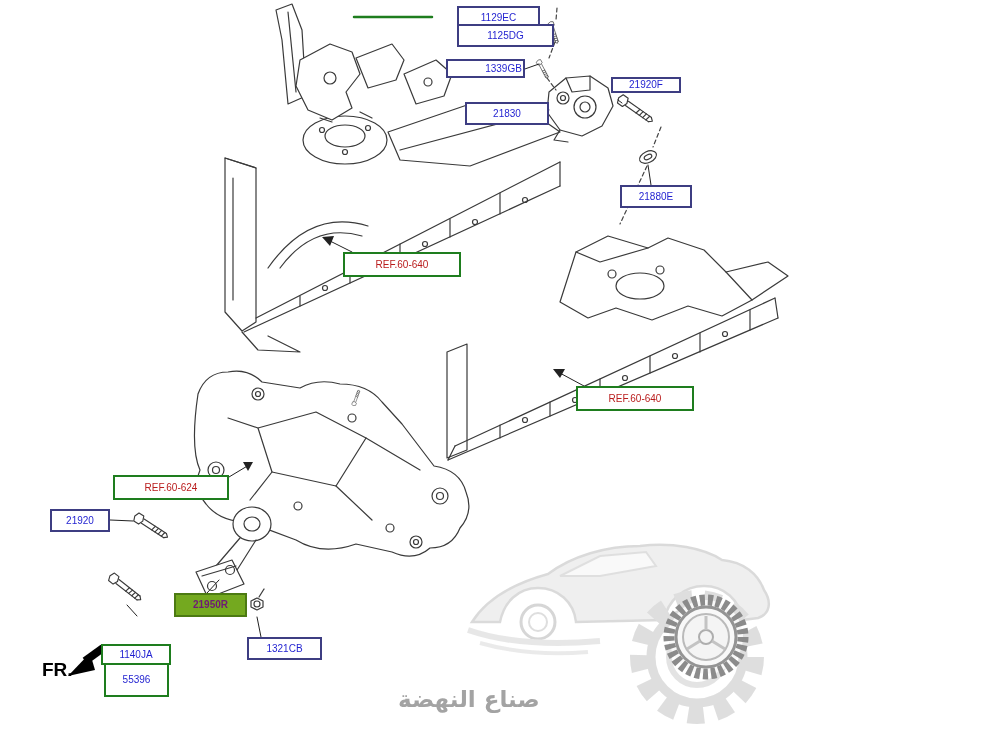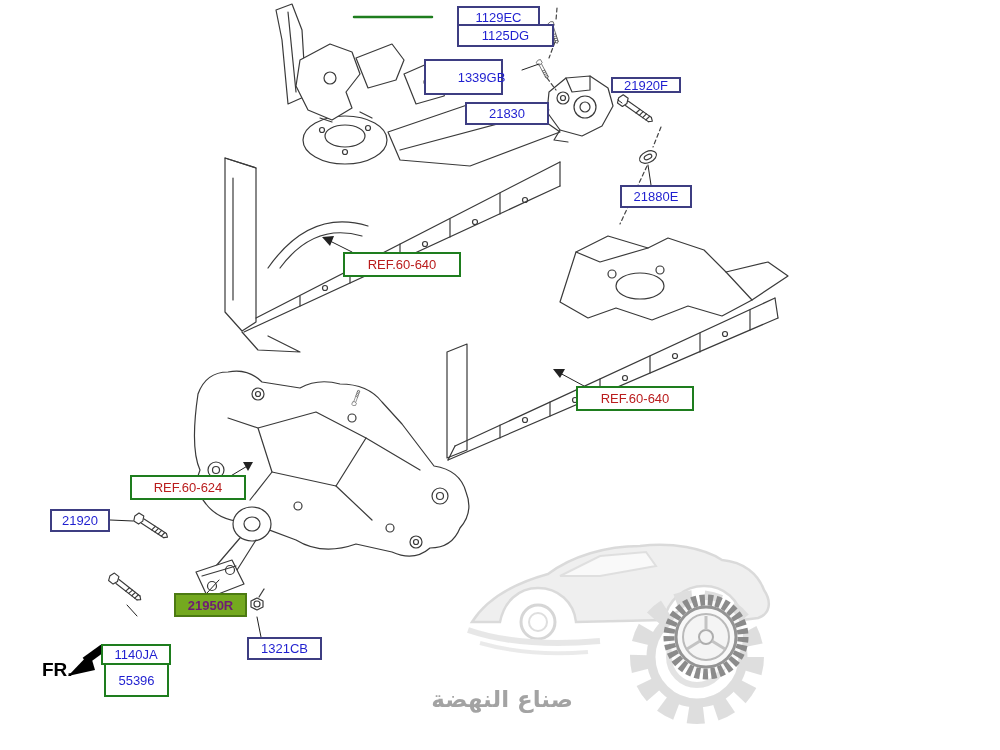--- a/index.html
+++ b/index.html
@@ -1,26 +1,26 @@
 <!DOCTYPE html>
 <html><head>
 <meta charset="utf-8">
 <style>
   html,body{margin:0;padding:0;background:#fff;}
   .stage{position:relative;width:1000px;height:750px;background:#ffffff;overflow:hidden;
          font-family:"Liberation Sans",sans-serif;}
   svg.art{position:absolute;left:0;top:0;width:1000px;height:750px;}
   .lbl{position:absolute;box-sizing:border-box;display:flex;align-items:center;justify-content:center;
-       background:#fff;font-size:13px;line-height:1;cursor:pointer;white-space:nowrap;}
+       background:#fff;font-size:10px;line-height:1;cursor:pointer;white-space:nowrap;}
   .lbl.part{color:#1f1fd0;border:2px solid #3d3d82;}
   .lbl.partgreen{color:#1f1fd0;border:2px solid #1e7d1e;margin-top:28px;}
   .lbl.ref{color:#b91c1c;border:2px solid #1e7d1e;}
   .lbl.hl{color:#701a75;border:2px solid #4c7a12;background:#74a91f;font-weight:700;}
   .fr{position:absolute;left:42px;top:659px;font-weight:700;font-size:19px;color:#000;}
-  .wm-text{position:absolute;left:398px;top:686px;width:175px;text-align:right;direction:rtl;
+  .wm-text{position:absolute;left:398px;top:686px;width:175px;text-align:left;direction:rtl;
            font-family:"DejaVu Sans",sans-serif;font-weight:700;font-size:23px;color:#a3a3a3;}
 </style>
 </head>
 <body>
 
 <div class="stage">
 
   <svg class="art" viewBox="0 0 1000 750">
     <defs>
       <g id="bolt" stroke-linejoin="round" stroke-linecap="round">
@@ -220,27 +220,27 @@
     </g>
 
     <g>
       <line x1="103" y1="648" x2="85" y2="661" stroke="#000" stroke-width="8"></line>
       <polygon points="90,653 95,670 68,676" fill="#000"></polygon>
     </g>
   </svg>
 
   <div class="lbl part" style="left:457px;top:6px;width:83px;height:23px;">1129EC</div>
   <div class="lbl part" style="left:457px;top:24px;width:97px;height:23px;">1125DG</div>
-  <div class="lbl part" style="left:424px;top:59px;width:79px;height:36px;padding-left:36px;">1339GB</div>
+  <div class="lbl part" style="left:446px;top:59px;width:79px;height:19px;padding-left:36px;">1339GB</div>
   <div class="lbl part" style="left:465px;top:102px;width:84px;height:23px;">21830</div>
   <div class="lbl part" style="left:611px;top:77px;width:70px;height:16px;">21920F</div>
   <div class="lbl part" style="left:620px;top:185px;width:72px;height:23px;">21880E</div>
   <div class="lbl ref" style="left:343px;top:252px;width:118px;height:25px;">REF.60-640</div>
   <div class="lbl ref" style="left:576px;top:386px;width:118px;height:25px;">REF.60-640</div>
-  <div class="lbl ref" style="left:113px;top:475px;width:116px;height:25px;margin-left:17px;">REF.60-624</div>
+  <div class="lbl ref" style="left:113px;top:475px;width:116px;height:25px;">REF.60-624</div>
   <div class="lbl part" style="left:50px;top:509px;width:60px;height:23px;">21920</div>
   <div class="lbl hl" style="left:174px;top:593px;width:73px;height:24px;">21950R</div>
   <div class="lbl partgreen" style="left:101px;top:616px;width:70px;height:21px;">1140JA</div>
   <div class="lbl partgreen" style="left:104px;top:635px;width:65px;height:34px;">55396</div>
   <div class="lbl part" style="left:247px;top:637px;width:75px;height:23px;">1321CB</div>
 
   <div class="fr">FR.</div>
 
   <div class="wm-text">صناع النهضة</div>
 

